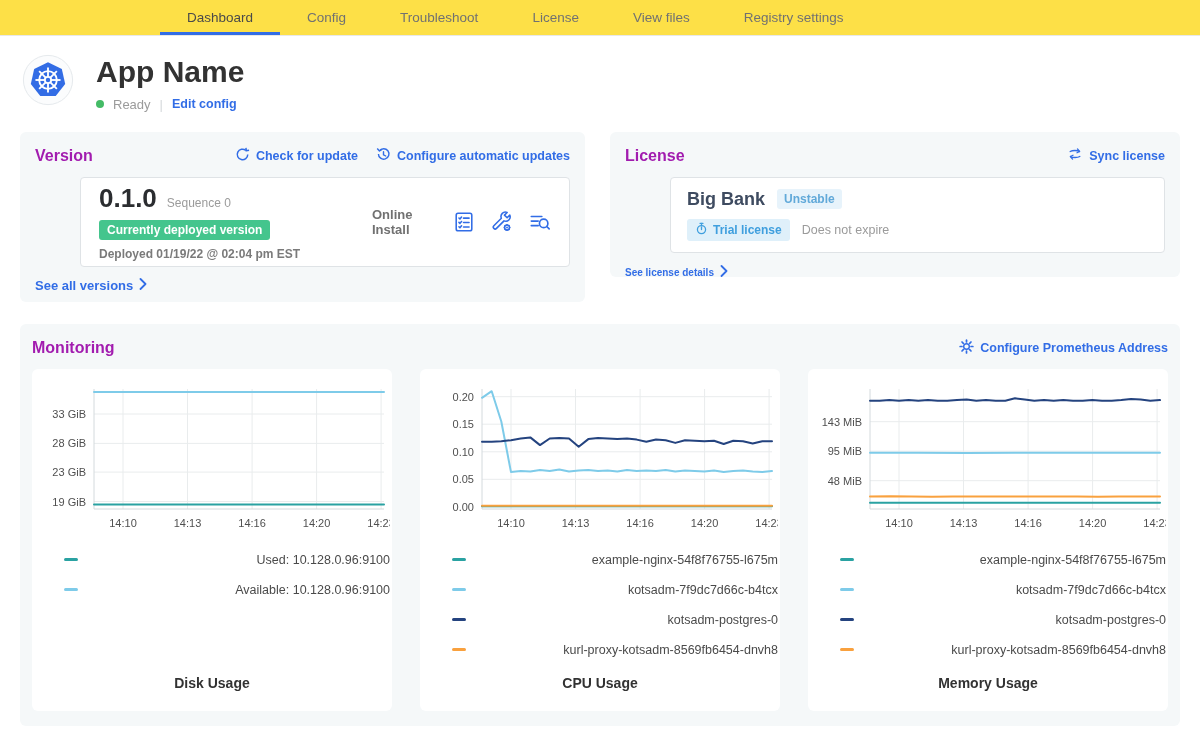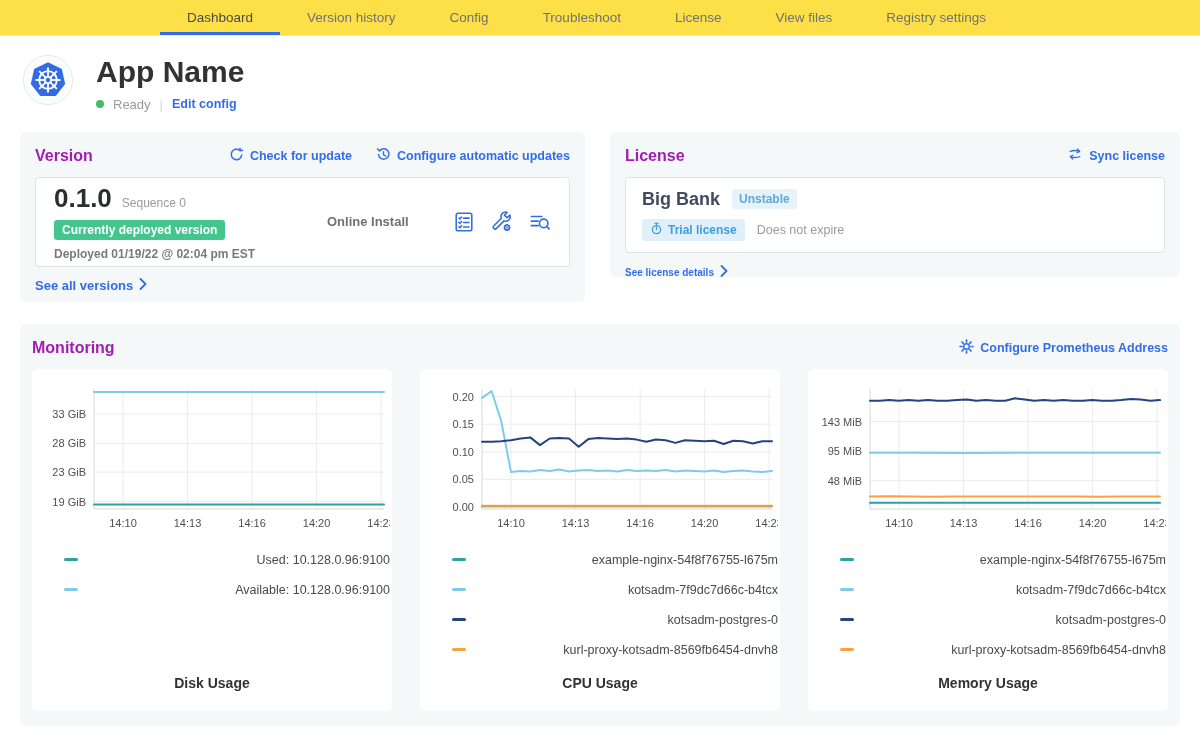--- a/index.html
+++ b/index.html
@@ -25,22 +25,22 @@
   .hdr-divider { color:#d5d8db; font-size:13px; }
   .link { color:#326de6; font-weight:bold; cursor:pointer; text-decoration:none; font-size:12.5px;
     display:inline-flex; align-items:center; gap:6px; white-space:nowrap; }
   .link svg { flex:0 0 auto; }
 
   
   .cards-row { display:flex; gap:25px; }
   .card { background:#f5f8f9; border-radius:6px; padding:15px; }
   .card-head { display:flex; justify-content:space-between; align-items:center; margin-bottom:12px; }
   .card-title { font-size:16px; font-weight:bold; color:#a21caf;text-align:right; }
-  .head-links { display:flex; gap:24px; }
-  .inner-card { background:#fff; border:1px solid #dfe3e6; border-radius:4px; }
+  .head-links { display:flex; gap:18px; }
+  .inner-card { background:#fff; border:1px solid #dfe3e6; border-radius:4px;margin-left:45px; }
 
   .version-card { width:565px; height:170px; }
   .version-inner { display:flex; align-items:center; padding:12px 18px; height:90px; }
   .v-left { width:255px; }
   .v-num-row { display:flex; align-items:baseline; gap:10px; }
   .v-number { font-size:26px; font-weight:bold; color:#2b2d30; }
   .v-seq { font-size:12px; color:#9b9b9b; }
   .deployed-badge { display:inline-block; margin:6px 0 7px 0; background:#44c58d; color:#fff;
     font-size:12px; font-weight:bold; padding:3px 8px; border-radius:3px; }
   .v-deployed { font-size:12px; color:#7a7a7a; font-weight:bold; }
@@ -72,23 +72,20 @@
   .legend-label { font-size:12.5px; color:#4a4a4a; }
   .chart-title { margin-top:auto; text-align:center; font-size:14px; font-weight:bold;
     color:#323232; padding-bottom:20px; }
 </style>
 </head>
 <body>
 
 <nav class="navbar">
   <div class="tab active">
       <span>Dashboard</span>
-    </div>
-  <div class="tab">
-      <span>Version history</span>
     </div>
   <div class="tab">
       <span>Config</span>
     </div>
   <div class="tab">
       <span>Troubleshoot</span>
     </div>
   <div class="tab">
       <span>License</span>
     </div>

